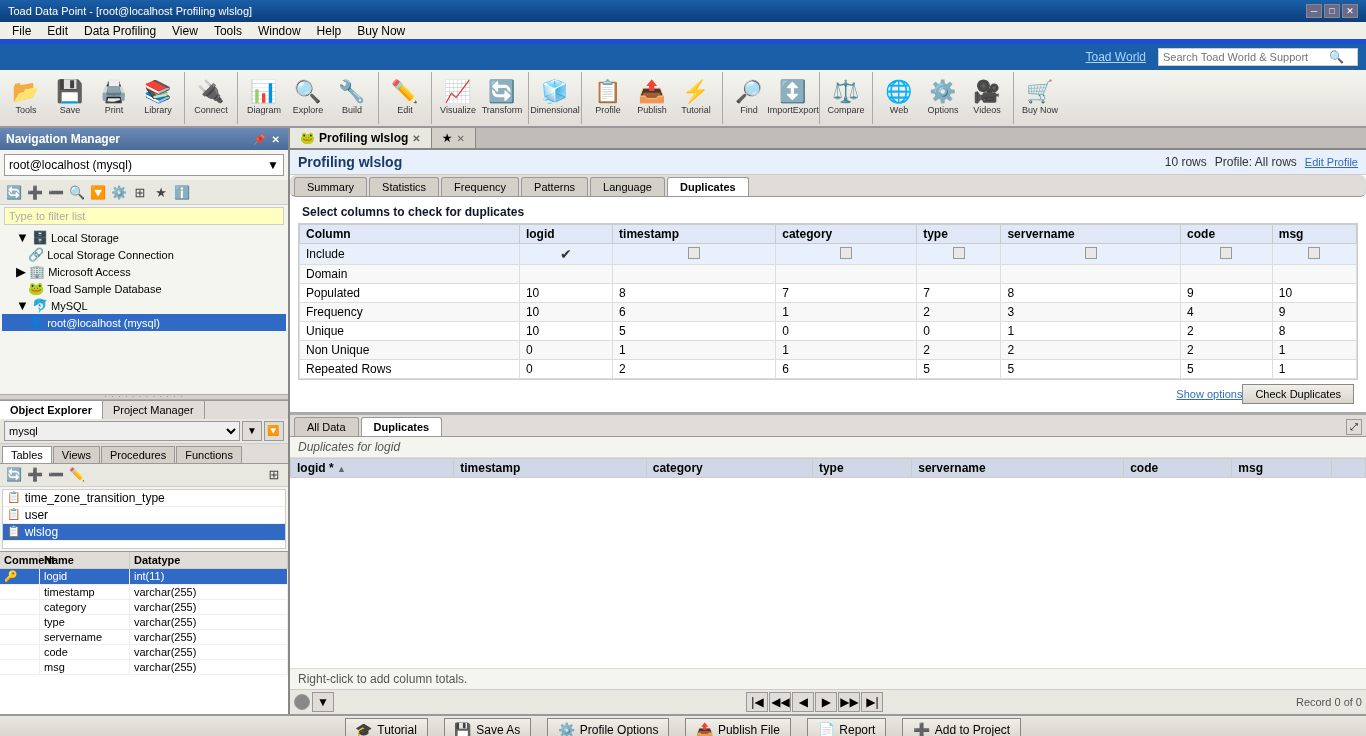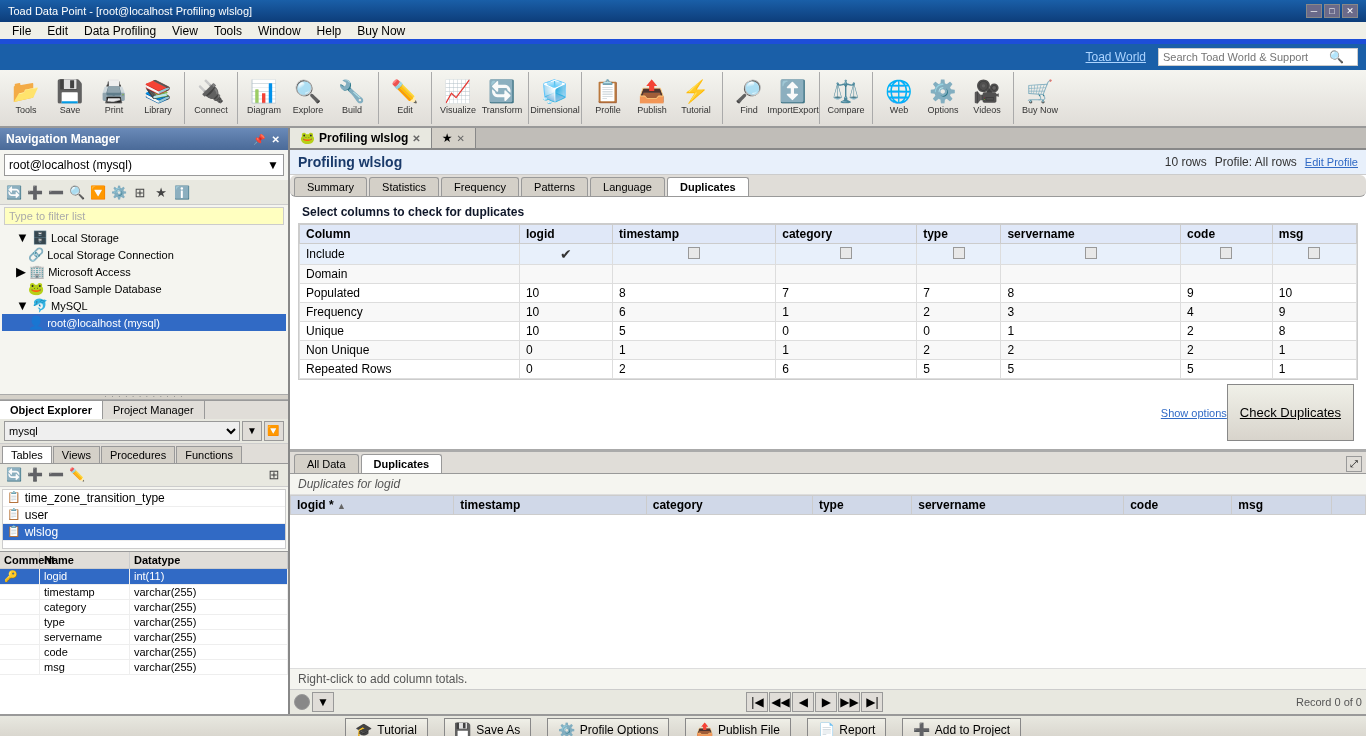--- a/index.html
+++ b/index.html
@@ -89,21 +89,21 @@
     #dup-table { width: 100%; border-collapse: collapse; font-size: 11px; }
     #dup-table th { background: #e0e8f8; border: 1px solid #ccc; padding: 2px 6px; text-align: left; font-weight: bold; }
     #dup-table td { border: 1px solid #ddd; padding: 2px 6px; }
     #dup-table tr.include-row td { background: #e8f0fb; }
     #dup-table tr:nth-child(even) td { background: #f8f8f8; }
     .checkbox-cell { text-align: center; }
     .cb-checked { font-size: 14px; color: #333; }
     .cb-unchecked { width: 12px; height: 12px; border: 1px solid #999; display: inline-block; background: #e8e8e8; }
     #check-options { display: flex; align-items: center; justify-content: flex-end; padding: 4px 8px; }
     .show-options-link { color: #316ac5; text-decoration: underline; cursor: pointer; font-size: 11px; }
-    .check-dup-btn { background: linear-gradient(to bottom, #f0f0e8, #d8d4cc); border: 1px solid #888; padding: 20px 12px; cursor: pointer; font-size: 13px; text-decoration: underline; }
+    .check-dup-btn { background: linear-gradient(to bottom, #f0f0e8, #d8d4cc); border: 1px solid #888; padding: 3px 12px; cursor: pointer; font-size: 11px; }
 
     
     #bottom-split { display: flex; flex-direction: column; flex: 1; border-top: 3px solid #aaa; }
     #data-tabs { display: flex; background: #e0ddd8; border-bottom: 1px solid #999; padding: 2px 4px 0; align-items: center; }
     .data-tab { padding: 3px 12px; cursor: pointer; border: 1px solid #999; border-bottom: none; background: #d4d0c8; font-size: 11px; margin-right: 2px; border-radius: 3px 3px 0 0; }
     .data-tab.active { background: white; font-weight: bold; }
     .expand-btn { width: 16px; height: 16px; border: 1px solid #999; background: #e0ddd8; cursor: pointer; display: flex; align-items: center; justify-content: center; font-size: 10px; }
     #dup-result-header { padding: 3px 8px; font-size: 11px; font-style: italic; color: #555; background: #f5f5f0; border-bottom: 1px solid #ddd; }
     #result-table-area { flex: 1; overflow: auto; background: white; }
     #result-table { width: 100%; border-collapse: collapse; font-size: 11px; }

